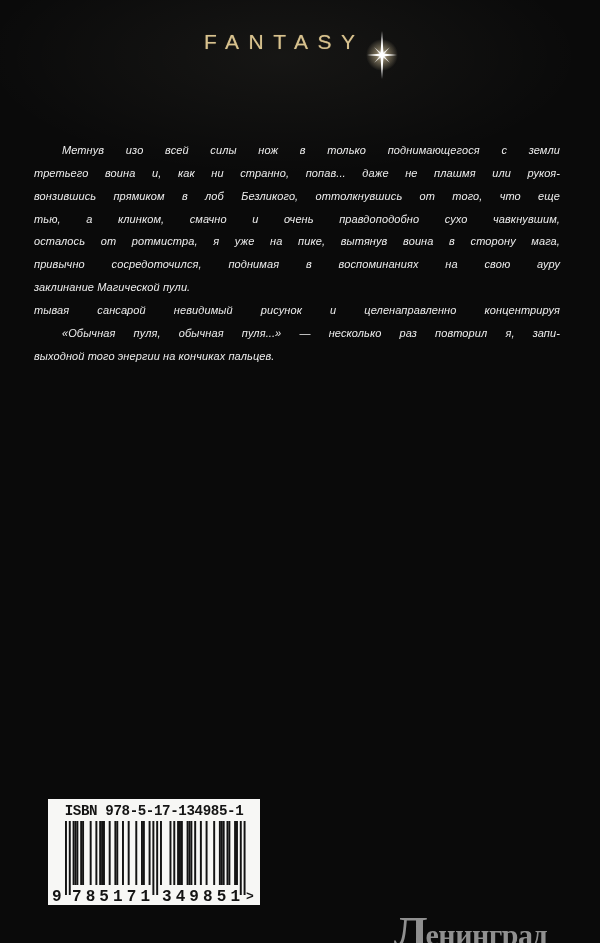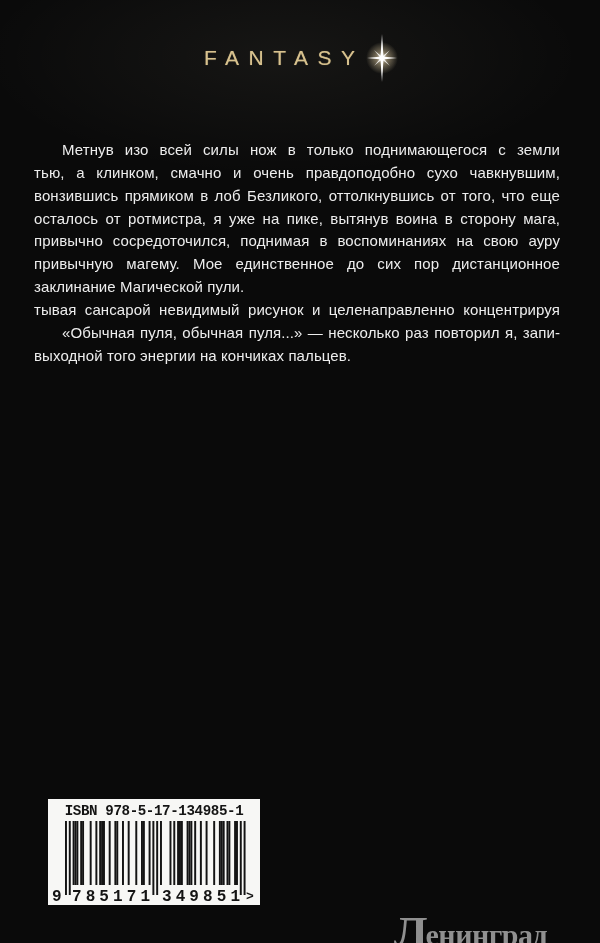--- a/index.html
+++ b/index.html
@@ -19,21 +19,20 @@
   }
 
   
   .brand {
     position: absolute;
     top: 30px;
     left: 0;
     width: 100%;
     height: 56px;
     display: flex;
-    align-items: center;
     justify-content: center;
   }
   .brand-word {
     color: #d8c28e;
     font-size: 21px;
     font-weight: 400;
     letter-spacing: 9.5px;
     text-indent: 9.5px;
     text-shadow: 0 0 1px rgba(216,194,142,0.55);
     white-space: nowrap;
@@ -48,26 +47,27 @@
   
   .blurb {
     position: absolute;
     left: 34px;
     top: 139px;
     width: 526px;
   }
   .bl {
     height: 22.85px;
     line-height: 22.85px;
-    font-size: 15px;
+    font-size: 11px;
     color: #ededed;
     text-align: justify;
     text-align-last: justify;
     white-space: nowrap;
     letter-spacing: 0.1px;
+    font-style: italic;
   }
   .bl.indent { padding-left: 28px; }
   .bl.endline { text-align-last: left; }
 
   
   .barcode {
     position: absolute;
     left: 48px;
     top: 799px;
     width: 212px;
@@ -149,25 +149,25 @@
       <g fill="#ffffff" opacity="0.85" transform="rotate(45 23 25)">
         <polygon points="23,14 24,25 23,36 22,25"></polygon>
         <polygon points="12,25 23,24 34,25 23,26"></polygon>
       </g>
       <circle cx="23" cy="25" r="2.6" fill="#ffffff"></circle>
     </svg>
   </div>
 
   <div class="blurb">
     <div class="bl indent">Метнув изо всей силы нож в только поднимающегося с земли</div>
+    <div class="bl">третьего воина и, как ни странно, попав... даже не плашмя или рукоя-</div>
+    <div class="bl">вонзившись прямиком в лоб Безликого, оттолкнувшись от того, что еще</div>
     <div class="bl">тью, а клинком, смачно и очень правдоподобно сухо чавкнувшим,</div>
-    <div class="bl">вонзившись прямиком в лоб Безликого, оттолкнувшись от того, что еще</div>
     <div class="bl">осталось от ротмистра, я уже на пике, вытянув воина в сторону мага,</div>
     <div class="bl">привычно сосредоточился, поднимая в воспоминаниях на свою ауру</div>
-    <div class="bl">привычную магему. Мое единственное до сих пор дистанционное</div>
     <div class="bl endline">заклинание Магической пули.</div>
     <div class="bl">тывая сансарой невидимый рисунок и целенаправленно концентрируя</div>
     <div class="bl indent">«Обычная пуля, обычная пуля...» — несколько раз повторил я, запи-</div>
     <div class="bl endline">выходной того энергии на кончиках пальцев.</div>
   </div>
 
   <svg class="barcode" viewBox="0 0 212 106">
     <rect class="bc-bg" x="0" y="0" width="212" height="106"></rect>
     <text class="bc-isbn" x="106" y="16" text-anchor="middle">ISBN 978-5-17-134985-1</text>
     <g class="bc-bars">

